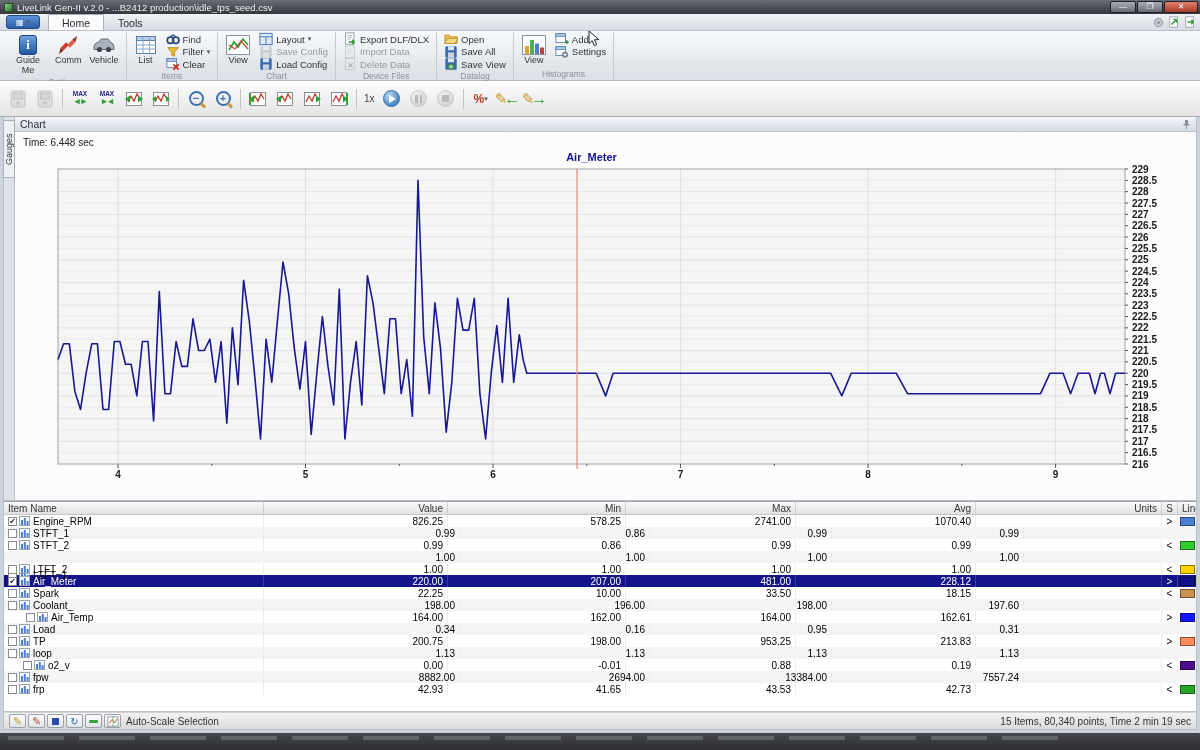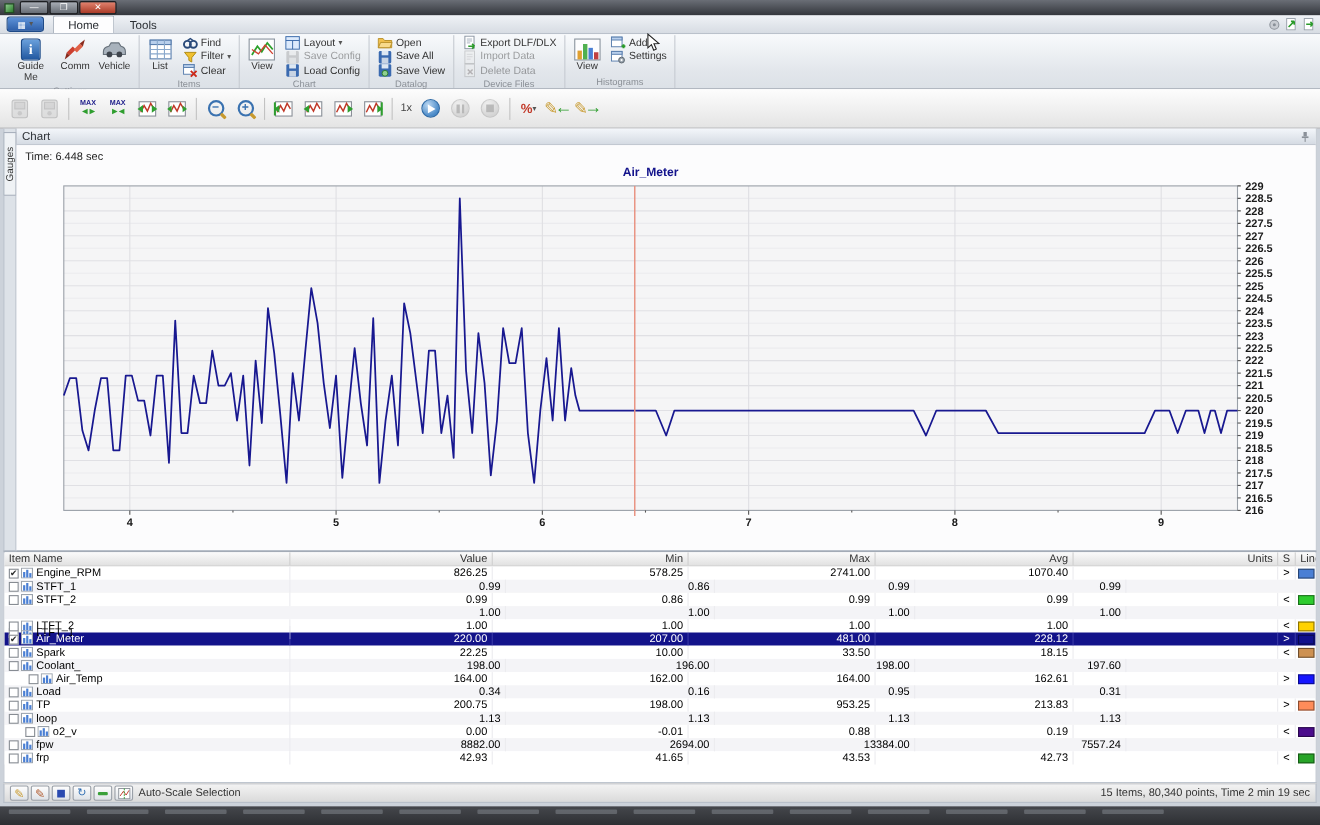--- a/index.html
+++ b/index.html
@@ -97,20 +97,21 @@
   .smicon { display:inline-flex; width:14px; height:14px; align-items:center; justify-content:center; flex:none; }
   .ic-info { width:18px; height:20px; background:linear-gradient(#6aa0dc,#2258a0); border:1px solid #1c4a88; border-radius:3px; color:#fff; font-weight:bold; font-size:13px; font-family:"Liberation Serif",serif; display:flex; align-items:center; justify-content:center; }
 </style>
 </head>
 <body>
 
 <div class="app">
 
   <div class="titlebar">
     <span class="title-icon"></span>
+    <span class="title-text">LiveLink Gen-II  v.2.0 - ...B2412 production\idle_tps_seed.csv</span>
     <span class="winbtn">—</span>
     <span class="winbtn">❐</span>
     <span class="winbtn close">✕</span>
   </div>
 
   <div class="tabrow">
     <span class="appbtn">
         <span class="df">▦</span>
         <span class="df dd">▾</span>
       </span>
@@ -265,84 +266,84 @@
           </span>
         </span>
        <span class="rg-label">Chart</span>
      </span>
       <span class="rgroup">
        <span class="rg-content">
           <span class="rsmall-col">
             <span class="rsmall">
        <span class="smicon">
                 <svg width="14" height="14" viewBox="0 0 16 16">
-                  <path d="M1 3.5 H6 L7.5 5.5 H15 V13 H1 Z" fill="#f2c14e" stroke="#b8902a"></path>
-                  <path d="M1 13 L3.5 7.5 H15.5 L13 13 Z" fill="#f8da8c" stroke="#b8902a"></path>
-                </svg>
-              </span>
-       <span>Open</span>
-     </span>
-            <span class="rsmall">
-       <span class="smicon">
-                <svg width="14" height="14" viewBox="0 0 16 16">
-                  <rect x="1.5" y="1.5" width="13" height="13" rx="1.5" fill="#3a6ab0"></rect>
-                  <rect x="4.5" y="1.5" width="7" height="4.5" fill="#dde7f2"></rect>
-                  <rect x="4.5" y="8.5" width="7" height="6" fill="#c8d4e4"></rect>
-                </svg>
-              </span>
-       <span>Save All</span>
-     </span>
-            <span class="rsmall">
-       <span class="smicon">
-                <svg width="14" height="14" viewBox="0 0 16 16">
-                  <rect x="1.5" y="1.5" width="13" height="13" rx="1.5" fill="#3a6ab0"></rect>
-                  <rect x="4.5" y="1.5" width="7" height="4.5" fill="#dde7f2"></rect>
-                  <circle cx="8" cy="11" r="3" fill="#8fd08f" stroke="#2f7e2f"></circle>
-                </svg>
-              </span>
-       <span>Save View</span>
-     </span>
-          </span>
-        </span>
-       <span class="rg-label">Datalog</span>
+                  <rect x="3" y="1" width="9.5" height="13" fill="#fff" stroke="#8892a0"></rect>
+                  <path d="M5 4 H10.5 M5 6 H10.5 M5 8 H8.5" stroke="#a8b2c0"></path>
+                  <path d="M6.5 11.5 H13 M13 11.5 L10.5 9 M13 11.5 L10.5 14" stroke="#2a9a2a" stroke-width="1.7" fill="none"></path>
+                </svg>
+              </span>
+       <span>Export DLF/DLX</span>
+     </span>
+            <span class="rsmall disabled">
+       <span class="smicon">
+                <svg width="14" height="14" viewBox="0 0 16 16">
+                  <rect x="3" y="1.5" width="10" height="13" fill="#eceef0" stroke="#98a0aa"></rect>
+                  <path d="M5 5 H11 M5 7.5 H11 M5 10 H9" stroke="#b4bac2"></path>
+                </svg>
+              </span>
+       <span>Import Data</span>
+     </span>
+            <span class="rsmall disabled">
+       <span class="smicon">
+                <svg width="14" height="14" viewBox="0 0 16 16">
+                  <rect x="3" y="1.5" width="10" height="13" fill="#eceef0" stroke="#98a0aa"></rect>
+                  <path d="M6 7 L11 12 M11 7 L6 12" stroke="#aa6a6a" stroke-width="1.6"></path>
+                </svg>
+              </span>
+       <span>Delete Data</span>
+     </span>
+          </span>
+        </span>
+       <span class="rg-label">Device Files</span>
      </span>
       <span class="rgroup">
        <span class="rg-content">
           <span class="rsmall-col">
             <span class="rsmall">
        <span class="smicon">
                 <svg width="14" height="14" viewBox="0 0 16 16">
-                  <rect x="3" y="1" width="9.5" height="13" fill="#fff" stroke="#8892a0"></rect>
-                  <path d="M5 4 H10.5 M5 6 H10.5 M5 8 H8.5" stroke="#a8b2c0"></path>
-                  <path d="M6.5 11.5 H13 M13 11.5 L10.5 9 M13 11.5 L10.5 14" stroke="#2a9a2a" stroke-width="1.7" fill="none"></path>
-                </svg>
-              </span>
-       <span>Export DLF/DLX</span>
-     </span>
-            <span class="rsmall disabled">
-       <span class="smicon">
-                <svg width="14" height="14" viewBox="0 0 16 16">
-                  <rect x="3" y="1.5" width="10" height="13" fill="#eceef0" stroke="#98a0aa"></rect>
-                  <path d="M5 5 H11 M5 7.5 H11 M5 10 H9" stroke="#b4bac2"></path>
-                </svg>
-              </span>
-       <span>Import Data</span>
-     </span>
-            <span class="rsmall disabled">
-       <span class="smicon">
-                <svg width="14" height="14" viewBox="0 0 16 16">
-                  <rect x="3" y="1.5" width="10" height="13" fill="#eceef0" stroke="#98a0aa"></rect>
-                  <path d="M6 7 L11 12 M11 7 L6 12" stroke="#aa6a6a" stroke-width="1.6"></path>
-                </svg>
-              </span>
-       <span>Delete Data</span>
-     </span>
-          </span>
-        </span>
-       <span class="rg-label">Device Files</span>
+                  <path d="M1 3.5 H6 L7.5 5.5 H15 V13 H1 Z" fill="#f2c14e" stroke="#b8902a"></path>
+                  <path d="M1 13 L3.5 7.5 H15.5 L13 13 Z" fill="#f8da8c" stroke="#b8902a"></path>
+                </svg>
+              </span>
+       <span>Open</span>
+     </span>
+            <span class="rsmall">
+       <span class="smicon">
+                <svg width="14" height="14" viewBox="0 0 16 16">
+                  <rect x="1.5" y="1.5" width="13" height="13" rx="1.5" fill="#3a6ab0"></rect>
+                  <rect x="4.5" y="1.5" width="7" height="4.5" fill="#dde7f2"></rect>
+                  <rect x="4.5" y="8.5" width="7" height="6" fill="#c8d4e4"></rect>
+                </svg>
+              </span>
+       <span>Save All</span>
+     </span>
+            <span class="rsmall">
+       <span class="smicon">
+                <svg width="14" height="14" viewBox="0 0 16 16">
+                  <rect x="1.5" y="1.5" width="13" height="13" rx="1.5" fill="#3a6ab0"></rect>
+                  <rect x="4.5" y="1.5" width="7" height="4.5" fill="#dde7f2"></rect>
+                  <circle cx="8" cy="11" r="3" fill="#8fd08f" stroke="#2f7e2f"></circle>
+                </svg>
+              </span>
+       <span>Save View</span>
+     </span>
+          </span>
+        </span>
+       <span class="rg-label">Datalog</span>
      </span>
       <span class="rgroup">
        <span class="rg-content">
           <span class="rbig">
        <span class="ric">
               <svg width="26" height="22" viewBox="0 0 26 22">
                 <rect x="1.5" y="1.5" width="23" height="19" fill="#fdfdfe" stroke="#8a949e"></rect>
                 <rect x="4" y="12" width="4" height="8" fill="#e0a030"></rect>
                 <rect x="9" y="6" width="4" height="14" fill="#50b050"></rect>
                 <rect x="14" y="9.5" width="4" height="10.5" fill="#4a7fd4"></rect>

